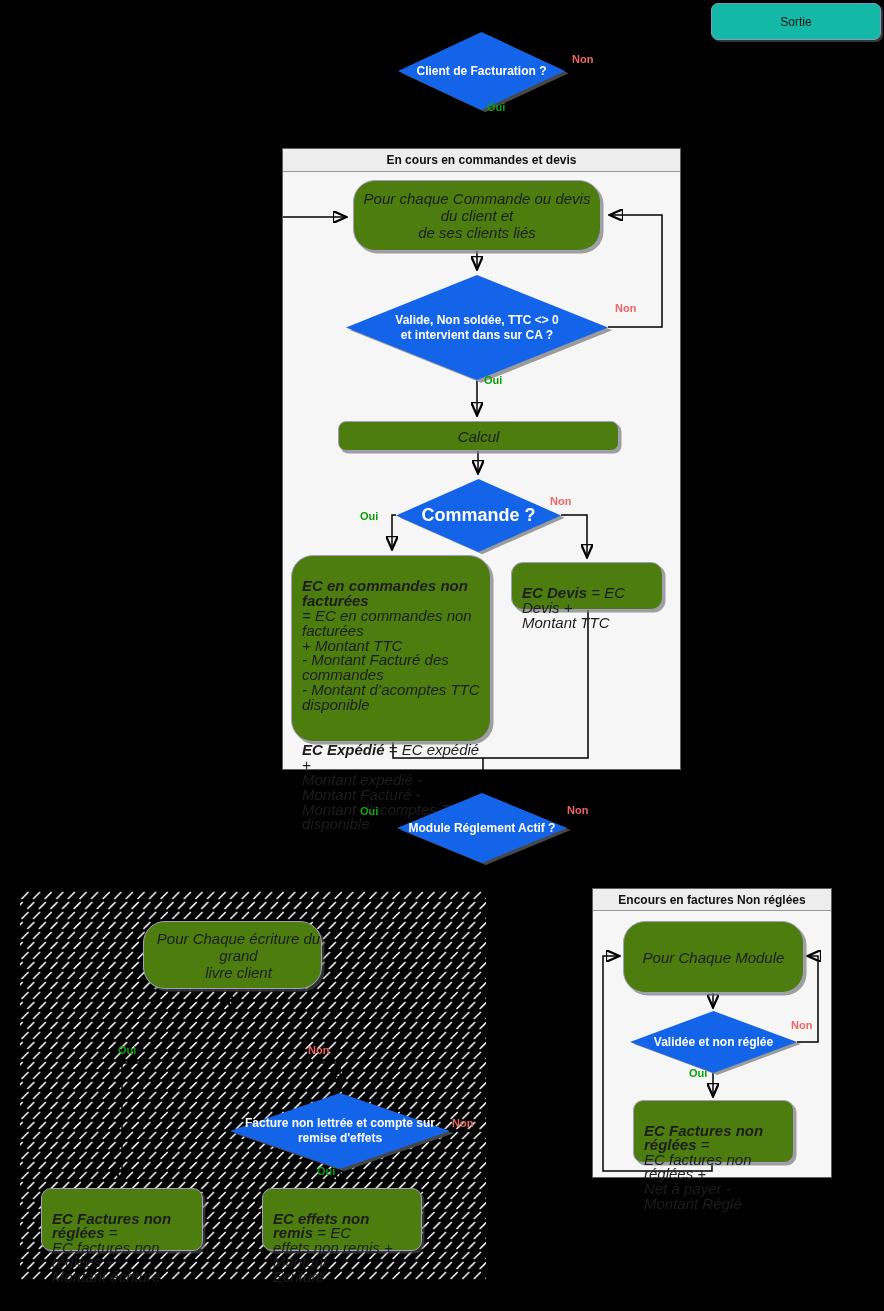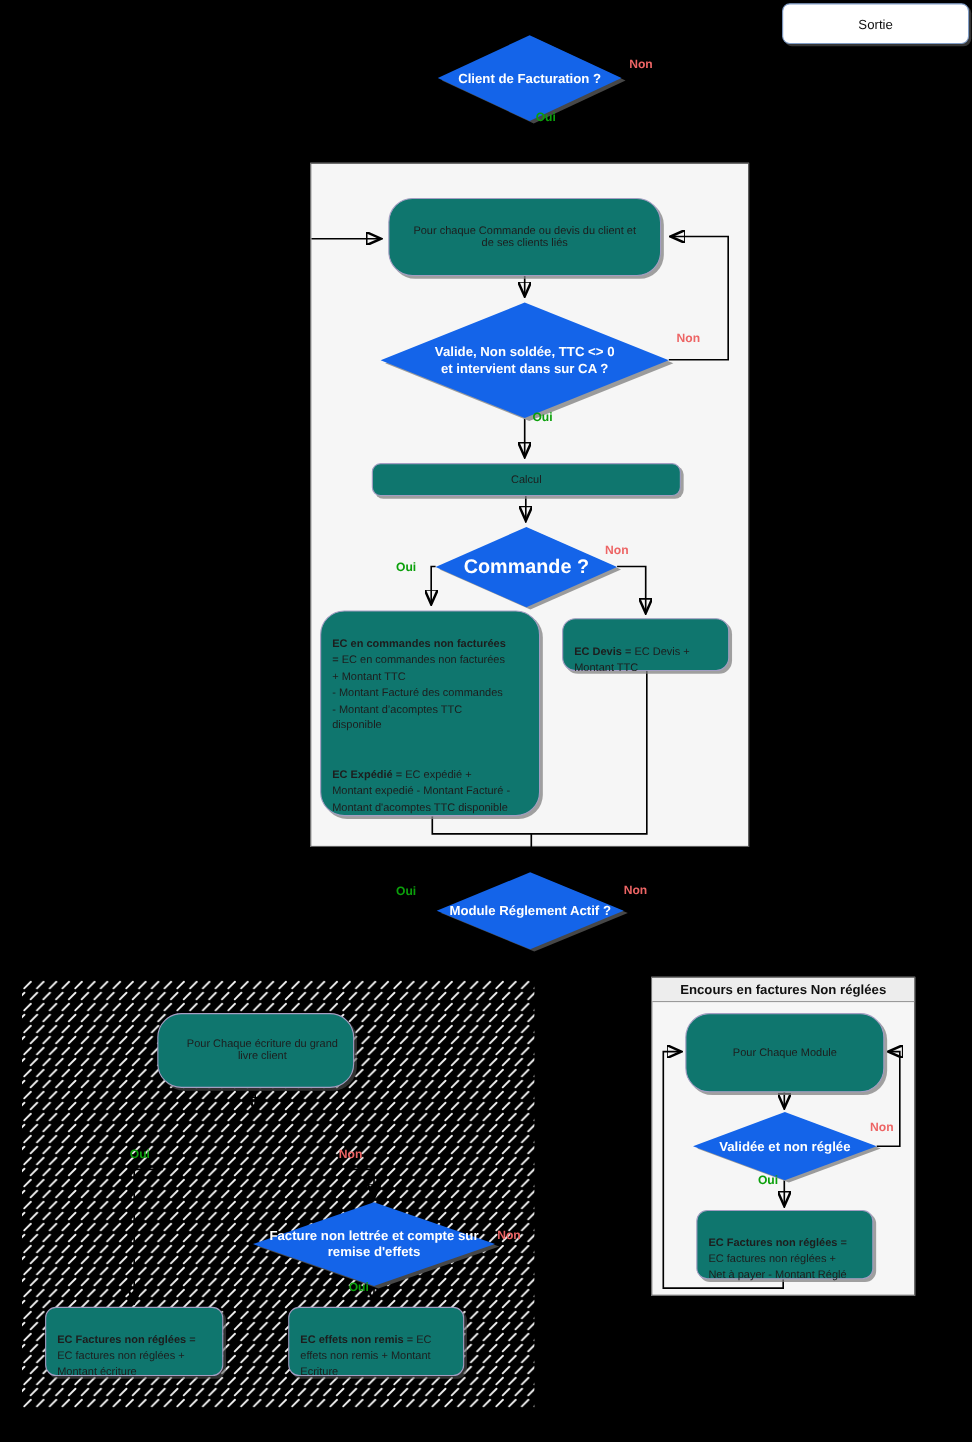--- a/index.html
+++ b/index.html
@@ -13,23 +13,24 @@
   .panel { position:absolute; background:#f6f6f6; border:1px solid #5f5f5f; }
   .panel-header {
     position:absolute; left:0; top:0; width:100%; height:23px;
     background:#ededed; border-bottom:1px solid #9a9a9a;
     display:flex; align-items:center; justify-content:center;
     font-size:12px; font-weight:bold; color:#111;
   }
   .hatch-panel { position:absolute; background:#000; }
   
   .node {
-    position:absolute; background:#0f766e; border:1px solid #a39dc2;
-    border-radius:12px; font-size:10px; color:#1d1d1d;
+    position:absolute; background:#4d7c0f; border:1px solid #a39dc2;
+    border-radius:12px; font-size:15px; color:#1d1d1d;
     box-shadow:2.5px 2.5px 0 rgba(130,130,130,0.75);
+    font-style:italic;
   }
   .node.center { display:flex; align-items:center; justify-content:center; text-align:center; }
   .node.bigr { border-radius:22px; }
   .node.lefttext { padding:8px 10px; text-align:left; }
   .node.on-dark { box-shadow:2.5px 2.5px 0 rgba(90,90,90,0.55); }
   .pre { white-space:pre-line; }
   .node b { font-weight:bold; }
   
   .diamond { position:absolute; }
   .diamond svg { position:absolute; left:0; top:0; width:100%; height:100%; overflow:visible; }
@@ -44,21 +45,21 @@
   
   .elbl { position:absolute; font-size:11px; font-weight:bold; }
   .elbl.green { color:#0ba00b; }
   .elbl.red { color:#ed6565; }
   
   svg.wires { position:absolute; left:0; top:0; }
   svg.wires path { stroke:#000; stroke-width:1.5; fill:none; }
   
   .exit-btn {
     position:absolute; left:711px; top:3px; width:170px; height:37px;
-    background:#ffffff; border:1px solid #7f9cc6; border-radius:7px;
+    background:#14b8a6; border:1px solid #7f9cc6; border-radius:7px;
     display:flex; align-items:center; justify-content:center;
     font-size:12px; color:#111; box-shadow:2px 2px 0 #363636;
     cursor:pointer;
   }
 </style>
 </head>
 <body>
 
 <div class="exit-btn">Sortie</div>
 
@@ -66,20 +67,21 @@
   <svg viewBox="0 0 100 100" preserveAspectRatio="none">
     <polygon class="dshadow" points="50,0 100,50 50,100 0,50" transform="translate(2.2,2.8)"></polygon>
     <polygon class="dmain" points="50,0 100,50 50,100 0,50"></polygon>
   </svg>
   <div class="dtext">Client de Facturation ?</div>
 </div>
 <span class="elbl red" style="left:572px; top:53px;">Non</span>
 <span class="elbl green" style="left:487px; top:101px;">Oui</span>
 
 <div class="panel" style="left:282px; top:148px; width:399px; height:622px;">
+  <div class="panel-header">En cours en commandes et devis</div>
 
   <svg class="wires" width="399" height="622">
     <defs>
       <marker id="ah1" markerWidth="10" markerHeight="8" refX="8" refY="4" orient="auto">
         <path d="M0,0 L9,4 L0,8 z" fill="#000" stroke="none"></path>
       </marker>
     </defs>
     <path d="M0,68 H62" marker-end="url(#ah1)"></path>
     <path d="M325,178 H379 V66 H328" marker-end="url(#ah1)"></path>
     <path d="M194,102 V119" marker-end="url(#ah1)"></path>

